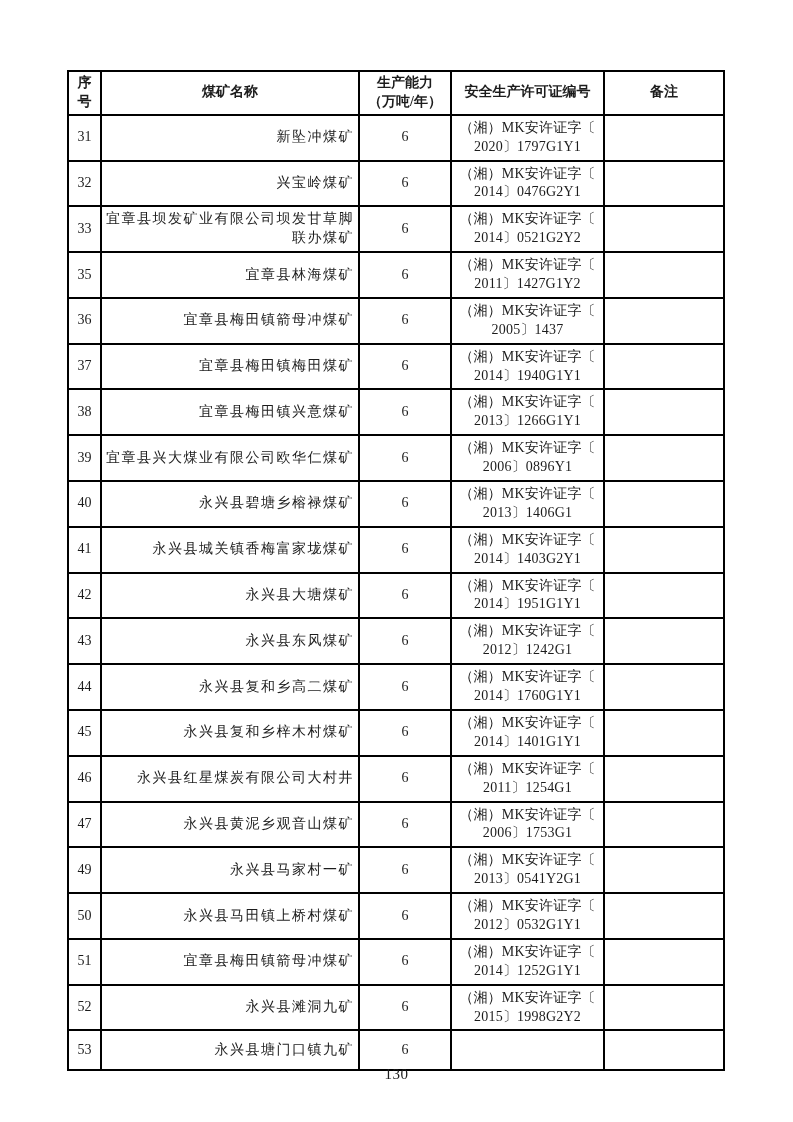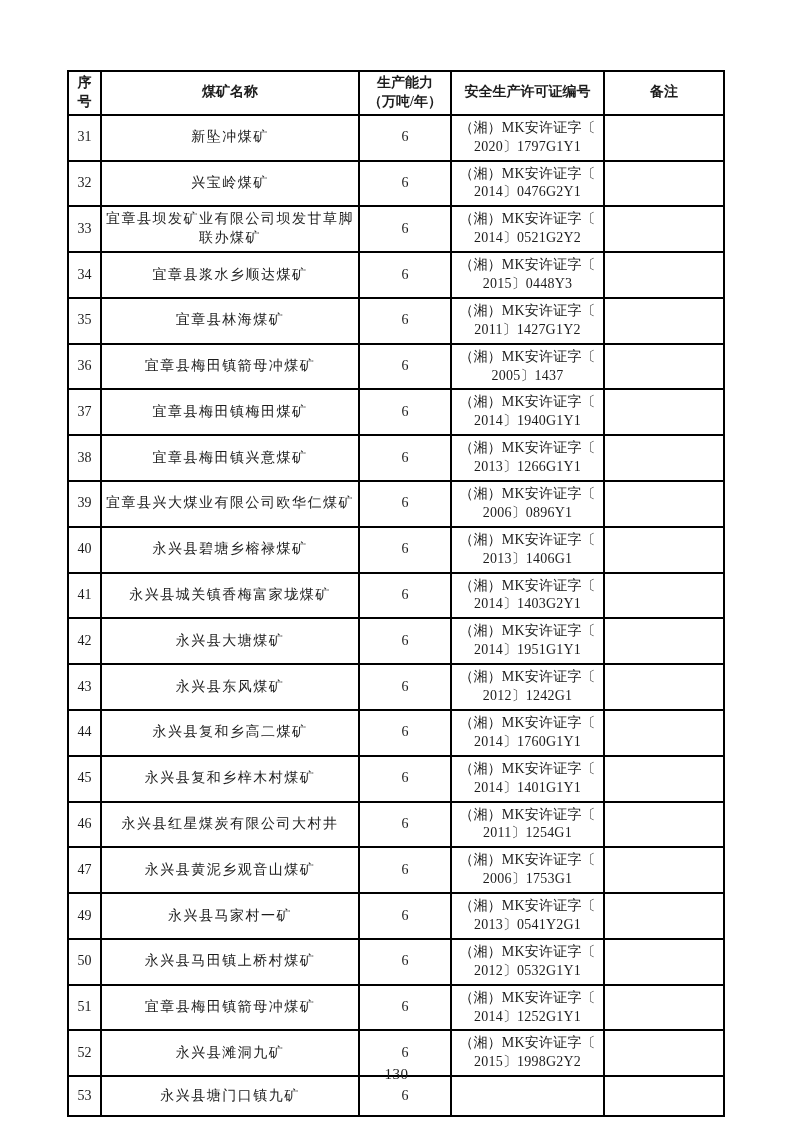--- a/index.html
+++ b/index.html
@@ -42,21 +42,21 @@
   }
   table.mine-table td {
     height: 40px;
     padding: 3px 4px;
   }
   td.cell-serial {
     text-align: center;
     font-family: "Liberation Serif", "DejaVu Serif", serif;
   }
   td.cell-name {
-    text-align: center;
+    text-align: right;
     padding-left: 7px;
     letter-spacing: 1.5px;
   }
   td.cell-capacity {
     text-align: center;
   }
   td.cell-license {
     text-align: center;
     font-size: 13.5px;
     letter-spacing: 0.2px;
@@ -130,30 +130,20 @@
       <td class="cell-serial">33</td>
       <td class="cell-name">宜章县坝发矿业有限公司坝发甘草脚联办煤矿</td>
       <td class="cell-capacity">6</td>
       <td class="cell-license">
         <span class="license-line">（湘）MK安许证字〔</span>
         <span class="license-line">2014〕0521G2Y2</span>
       </td>
       <td class="cell-remark"></td>
     </tr>
 
-    <tr>
-      <td class="cell-serial">34</td>
-      <td class="cell-name">宜章县浆水乡顺达煤矿</td>
-      <td class="cell-capacity">6</td>
-      <td class="cell-license">
-        <span class="license-line">（湘）MK安许证字〔</span>
-        <span class="license-line">2015〕0448Y3</span>
-      </td>
-      <td class="cell-remark"></td>
-    </tr>
 
     <tr>
       <td class="cell-serial">35</td>
       <td class="cell-name">宜章县林海煤矿</td>
       <td class="cell-capacity">6</td>
       <td class="cell-license">
         <span class="license-line">（湘）MK安许证字〔</span>
         <span class="license-line">2011〕1427G1Y2</span>
       </td>
       <td class="cell-remark"></td>

